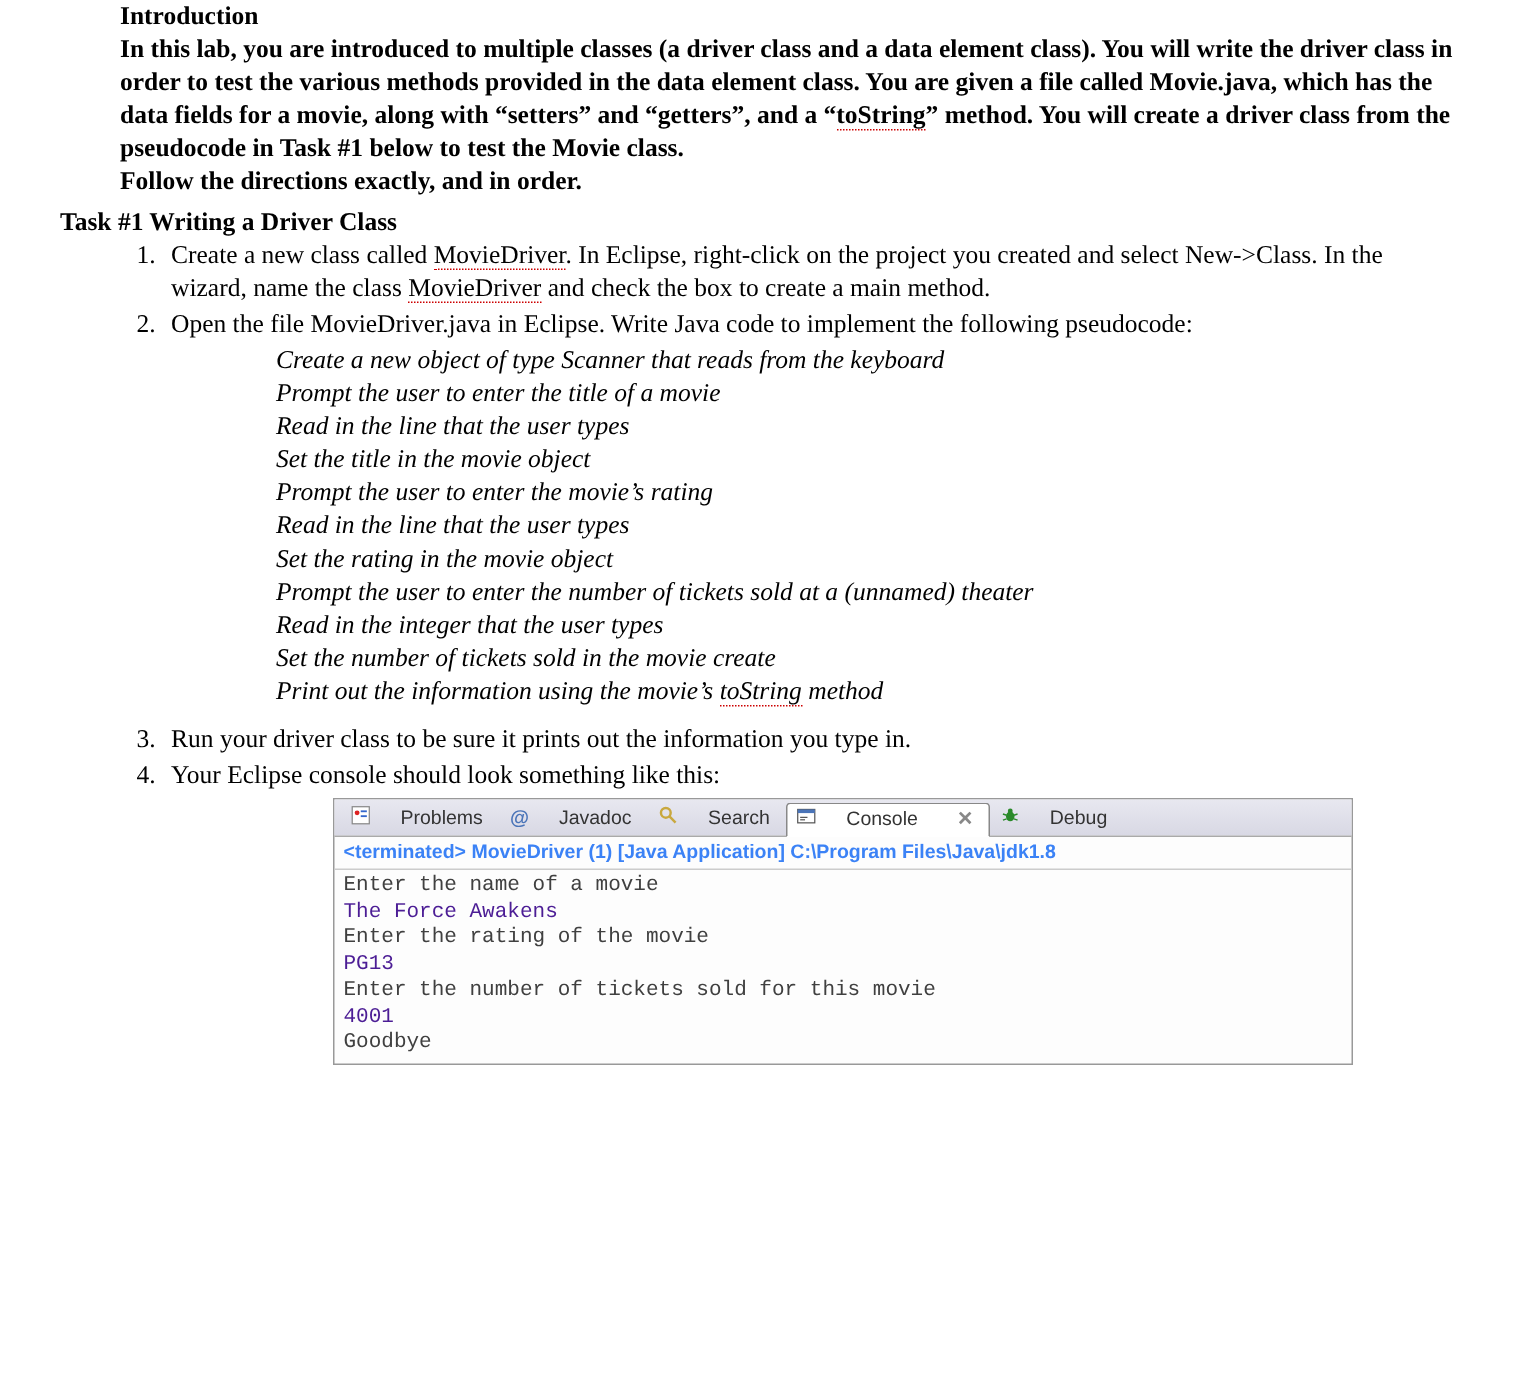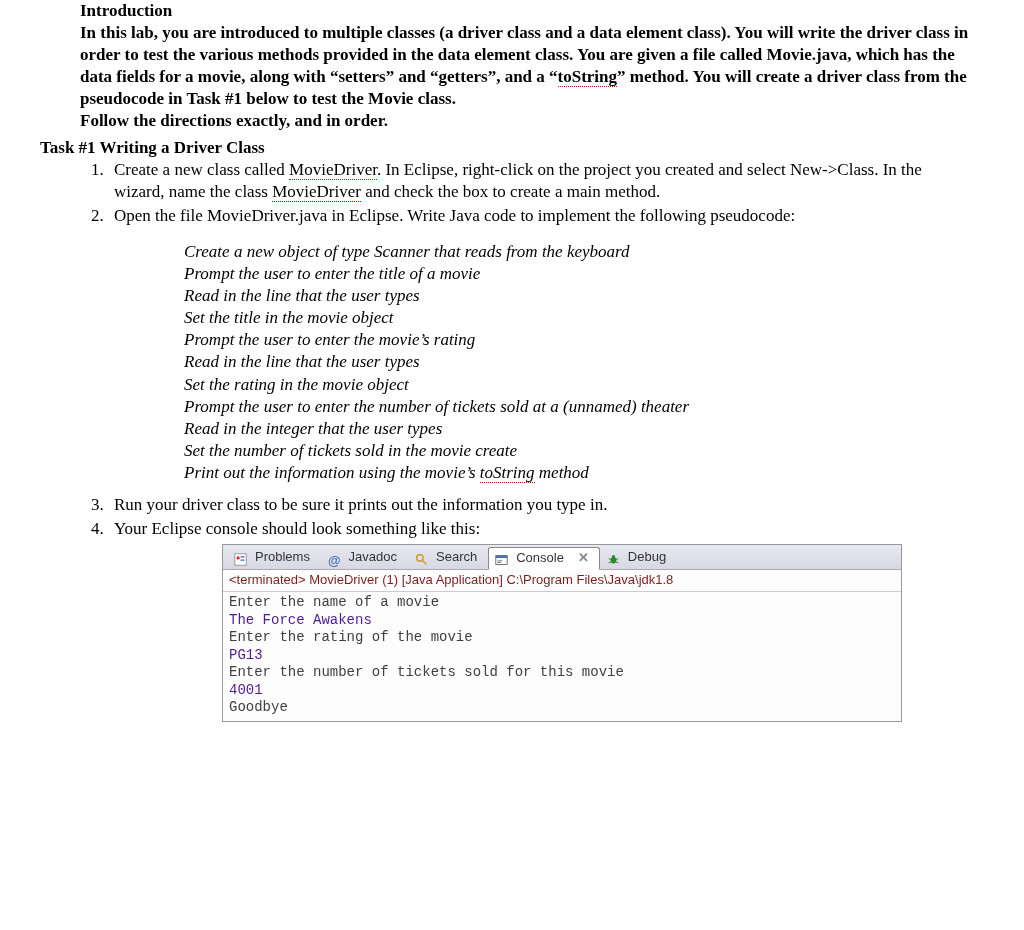--- a/index.html
+++ b/index.html
@@ -35,21 +35,21 @@
     margin: 0 30px 0 60px;
     padding-left: 28px;
   }
   ol.steps > li {
     margin-bottom: 2px;
     padding-left: 6px;
   }
   .pseudo-block {
     margin-left: 70px;
     font-style: italic;
-    margin-top: 14px;
+    margin-top: 2px;
     margin-bottom: 10px;
   }
   .pseudo-block div {
     line-height: 1.3;
   }
   .squiggle {
     border-bottom: 1px dotted #c00;
     padding-bottom: 0px;
   }
   
@@ -67,44 +67,45 @@
     background: linear-gradient(#e8e8f0, #d8d8e4);
     border-bottom: 1px solid #aaa;
     display: flex;
     align-items: center;
     height: 24px;
     padding-left: 4px;
     gap: 0;
   }
   .eclipse-tab {
     display: inline-flex;
-    align-items: flex-end;
+    align-items: flex-start;
     padding: 2px 10px 2px 6px;
     color: #333;
-    gap: 8px;
+    gap: 20px;
     border: 1px solid transparent;
     position: relative;
   }
   .eclipse-tab.active {
     background: #fff;
     border: 1px solid #888;
     border-bottom: 1px solid #fff;
     border-radius: 3px 3px 0 0;
     top: 1px;
   }
   .eclipse-tab .icon {
     width: 13px;
     height: 13px;
     display: inline-block;
   }
   .eclipse-status {
     padding: 2px 6px;
-    color: #7f1d1d;
+    color: #3b82f6;
     border-bottom: 1px solid #ccc;
     font-size: 13px;
+    font-weight: bold;
   }
   .eclipse-console {
     font-family: "Consolas", "Courier New", monospace;
     font-size: 14px;
     padding: 2px 6px 4px 6px;
     line-height: 1.25;
   }
   .eclipse-console .prompt { color: #404040; }
   .eclipse-console .input  { color: #4c1d95; }
   .close-x {

